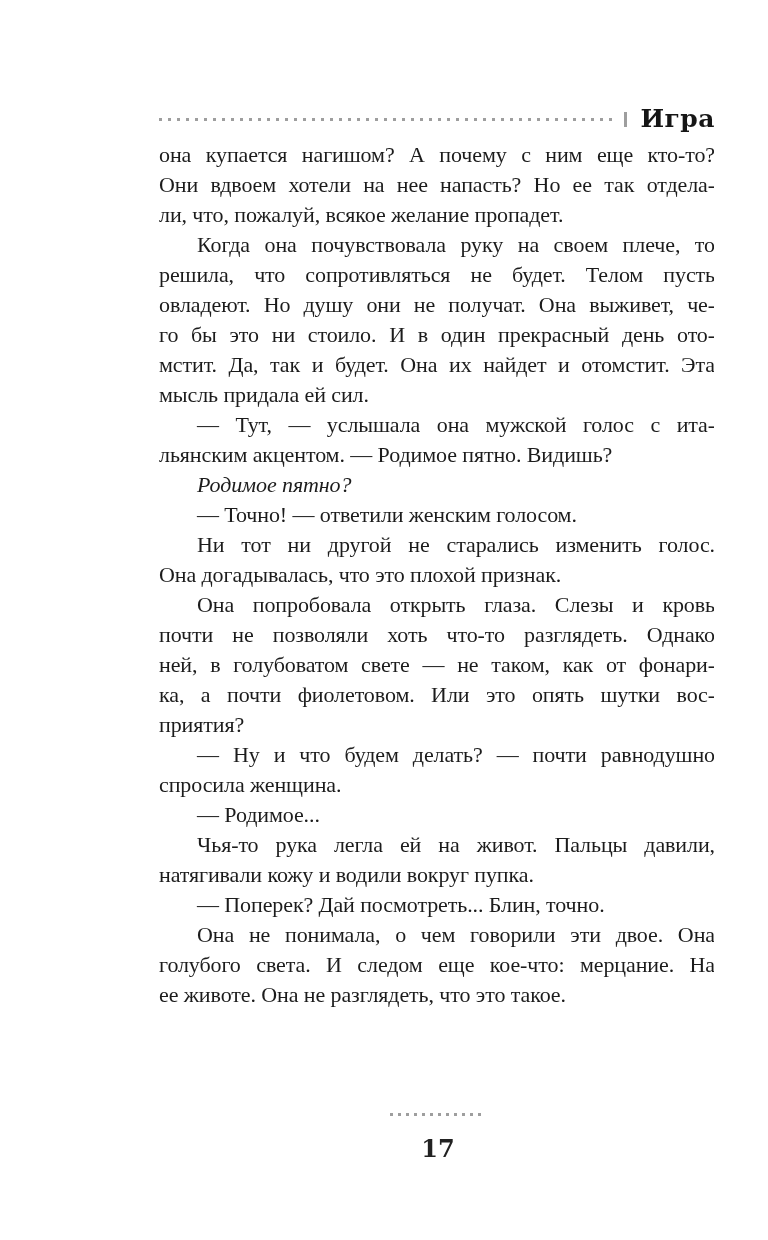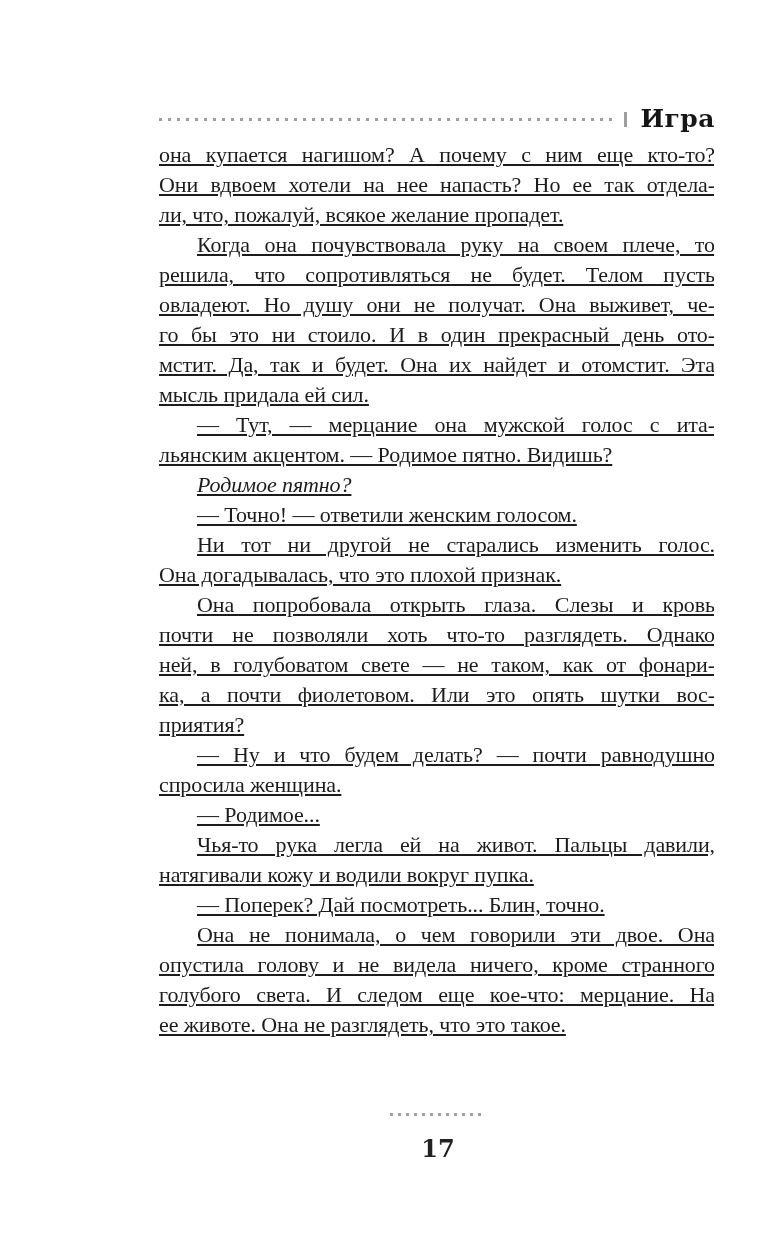--- a/index.html
+++ b/index.html
@@ -20,21 +20,21 @@
   .head-tick { flex:none; width:3px; height:15px; background:#9e9e9e; margin-left:7px; }
   .head-title {
     flex:none; margin-left:13px; font-family:"DejaVu Serif", serif;
     font-size:25px; font-weight:bold; color:#161616; letter-spacing:0.5px;
     line-height:26px;
   }
   .body-text {
     position:absolute; top:140px; left:105px; width:556px;
     font-size:22px; line-height:30px; letter-spacing:-0.1px;
   }
-  .line { text-align:justify; text-align-last:justify; height:30px; overflow:hidden;text-decoration:underline; }
+  .line { text-align:justify; text-align-last:justify; height:30px; overflow:hidden; }
   .line.last { text-align-last:left; }
   .line.indent { text-indent:38px; }
   .line.italic { font-style:italic; }
   .page-footer { position:absolute; top:1113px; left:0; width:768px; text-align:center; }
   .footer-rule {
     display:inline-block; width:96px; height:3px; vertical-align:top;
     background-image:repeating-linear-gradient(to right, #9e9e9e 0 3px, transparent 3px 8px);
   }
   .page-number {
     margin-top:4px; font-family:"DejaVu Serif", serif;
@@ -55,39 +55,38 @@
   <main class="body-text" id="body-text">
       <div class="line">она купается нагишом? А почему с ним еще кто-то?</div>
       <div class="line">Они вдвоем хотели на нее напасть? Но ее так отдела-</div>
       <div class="line last">ли, что, пожалуй, всякое желание пропадет.</div>
       <div class="line indent">Когда она почувствовала руку на своем плече, то</div>
       <div class="line">решила, что сопротивляться не будет. Телом пусть</div>
       <div class="line">овладеют. Но душу они не получат. Она выживет, че-</div>
       <div class="line">го бы это ни стоило. И в один прекрасный день ото-</div>
       <div class="line">мстит. Да, так и будет. Она их найдет и отомстит. Эта</div>
       <div class="line last">мысль придала ей сил.</div>
-      <div class="line indent">— Тут, — мерцание она мужской голос с ита-</div>
+      <div class="line indent">— Тут, — услышала она мужской голос с ита-</div>
       <div class="line last">льянским акцентом. — Родимое пятно. Видишь?</div>
       <div class="line last indent italic">Родимое пятно?</div>
       <div class="line last indent">— Точно! — ответили женским голосом.</div>
       <div class="line indent">Ни тот ни другой не старались изменить голос.</div>
       <div class="line last">Она догадывалась, что это плохой признак.</div>
       <div class="line indent">Она попробовала открыть глаза. Слезы и кровь</div>
       <div class="line">почти не позволяли хоть что-то разглядеть. Однако</div>
       <div class="line">ней, в голубоватом свете — не таком, как от фонари-</div>
       <div class="line">ка, а почти фиолетовом. Или это опять шутки вос-</div>
       <div class="line last">приятия?</div>
       <div class="line indent">— Ну и что будем делать? — почти равнодушно</div>
       <div class="line last">спросила женщина.</div>
       <div class="line last indent">— Родимое...</div>
       <div class="line indent">Чья-то рука легла ей на живот. Пальцы давили,</div>
       <div class="line last">натягивали кожу и водили вокруг пупка.</div>
       <div class="line last indent">— Поперек? Дай посмотреть... Блин, точно.</div>
       <div class="line indent">Она не понимала, о чем говорили эти двое. Она</div>
-      <div class="line">опустила голову и не видела ничего, кроме странного</div>
       <div class="line">голубого света. И следом еще кое-что: мерцание. На</div>
       <div class="line last">ее животе. Она не разглядеть, что это такое.</div>
     </main>
 
   <footer class="page-footer">
     <span class="footer-rule"></span>
     <div class="page-number">17</div>
   </footer>
 
 </div>

